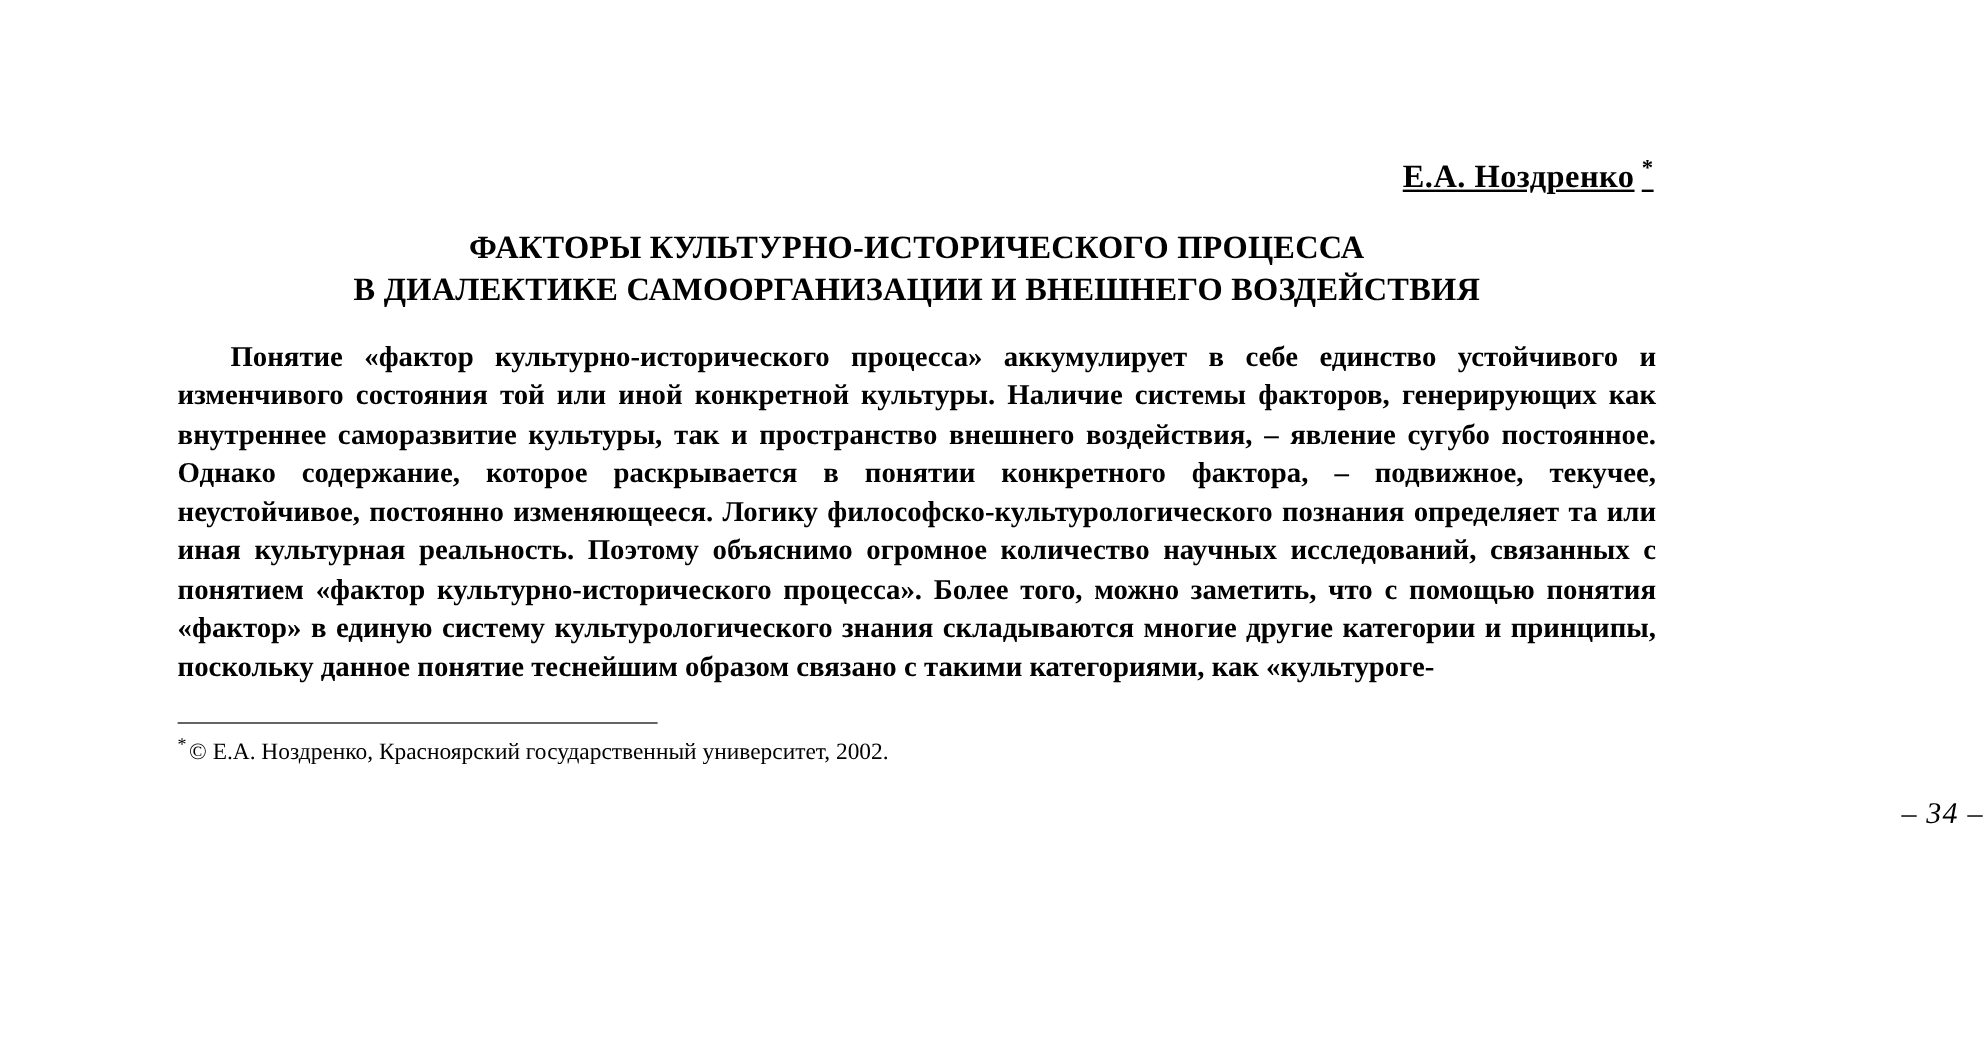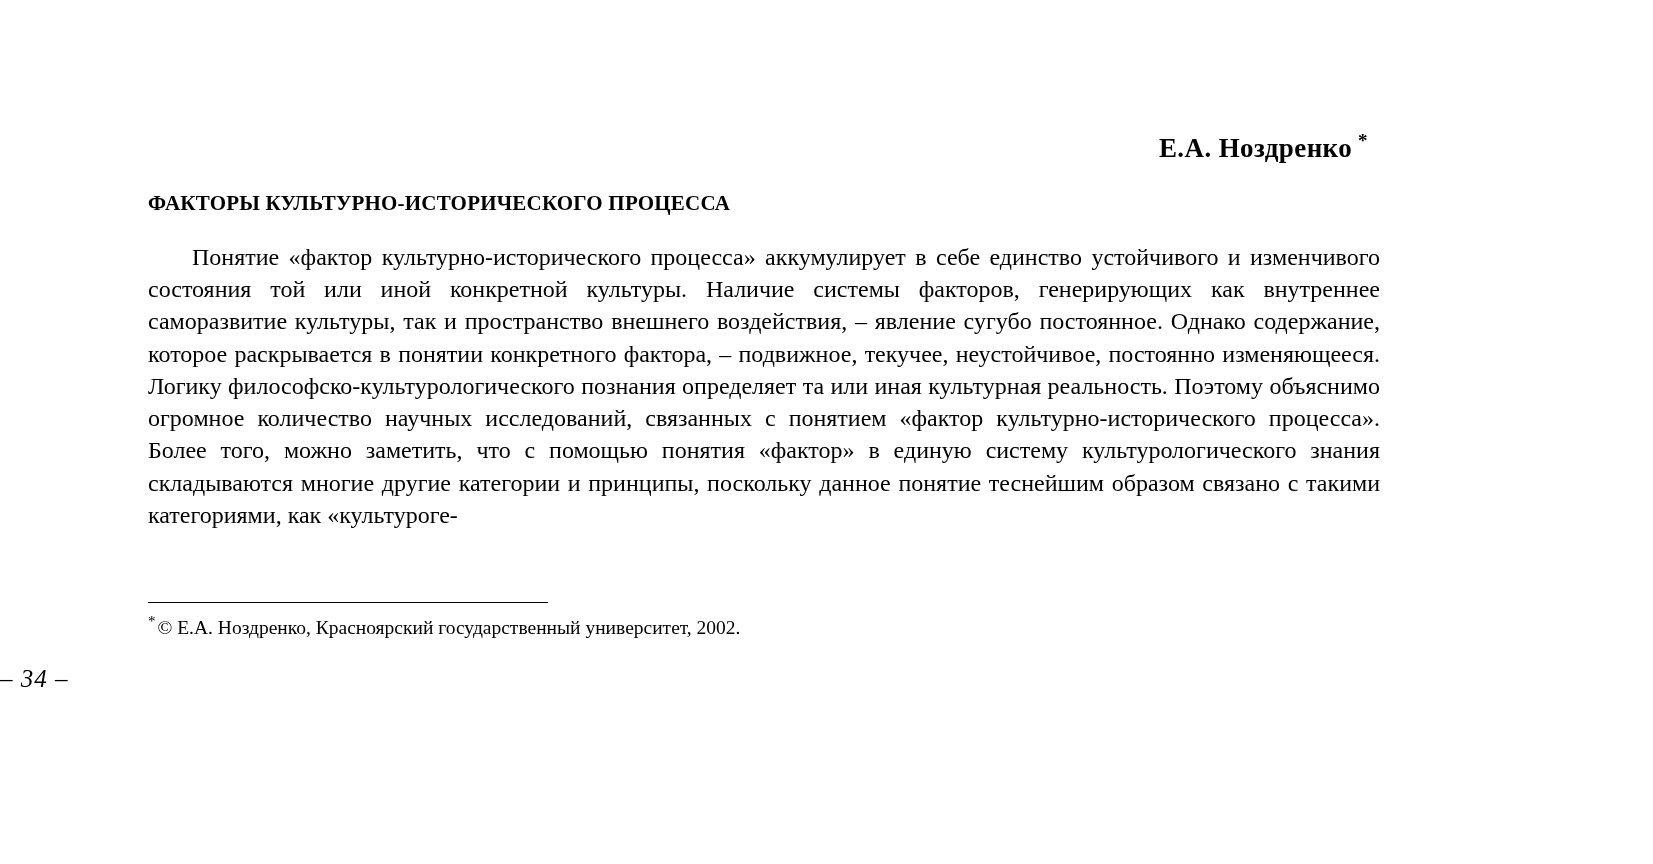--- a/index.html
+++ b/index.html
@@ -26,46 +26,49 @@
     left: 148px;
     top: 0;
     width: 1232px;
   }
   .author-line {
     text-align: right;
     font-weight: bold;
     font-size: 27px;
     letter-spacing: 0.4px;
     margin-top: 130px;
-    margin-right: 12px;
+    margin-right: 2px;
+    text-decoration: underline;
   }
   .author-line .footnote-mark {
     font-weight: bold;
     font-size: 19px;
     vertical-align: super;
     margin-left: 6px;
   }
   .title {
+    text-align: center;
     font-weight: bold;
-    font-size: 21px;
+    font-size: 27px;
     line-height: 1.28;
     margin-top: 26px;
     letter-spacing: 0.2px;
   }
   .title .tline {
     display: block;
     white-space: nowrap;
   }
   .body-text {
     font-size: 24px;
     line-height: 1.345;
     text-align: justify;
     text-justify: inter-word;
     text-indent: 44px;
     hyphens: manual;
+    font-weight: bold;
   }
   .footnote-rule {
     position: absolute;
     left: 148px;
     top: 602px;
     width: 400px;
     height: 0;
     border-top: 1.4px solid #000;
   }
   .footnote {
@@ -79,39 +82,40 @@
   .footnote .fn-mark {
     font-size: 15px;
     vertical-align: super;
     margin-right: 2px;
   }
   .page-number {
     position: absolute;
     top: 665px;
     left: 0;
     width: 1653px;
-    text-align: left;
+    text-align: right;
     font-size: 25px;
     font-style: italic;
     letter-spacing: 1px;
   }
 </style>
 </head>
 <body>
 
 <div class="page">
 
   <div class="content">
 
     <div class="author-line">
       <span>Е.А. Ноздренко</span><span class="footnote-mark">*</span>
     </div>
 
     <h1 class="title">
       <span class="tline">ФАКТОРЫ КУЛЬТУРНО-ИСТОРИЧЕСКОГО ПРОЦЕССА</span>
+      <span class="tline">В ДИАЛЕКТИКЕ САМООРГАНИЗАЦИИ И ВНЕШНЕГО ВОЗДЕЙСТВИЯ</span>
     </h1>
 
     <p class="body-text">Понятие «фактор культурно-исторического процесса» аккумулирует в себе единство устойчивого и изменчивого состояния той или иной конкретной культуры. Наличие системы факторов, генерирующих как внутреннее саморазвитие культуры, так и пространство внешнего воздействия, – явление сугубо постоянное. Однако содержание, которое раскрывается в понятии конкретного фактора, – подвижное, текучее, неустойчивое, постоянно изменяющееся. Логику философско-культурологического познания определяет та или иная культурная реальность. Поэтому объяснимо огромное количество научных исследований, связанных с понятием «фактор культурно-исторического процесса». Более того, можно заметить, что с помощью понятия «фактор» в единую систему культурологического знания складываются многие другие категории и принципы, поскольку данное понятие теснейшим образом связано с такими категориями, как «культуроге-</p>
 
   </div>
 
   <div class="footnote-rule"></div>
 
   <div class="footnote">
     <span class="fn-mark">*</span><span>© Е.А. Ноздренко, Красноярский государственный университет, 2002.</span>

